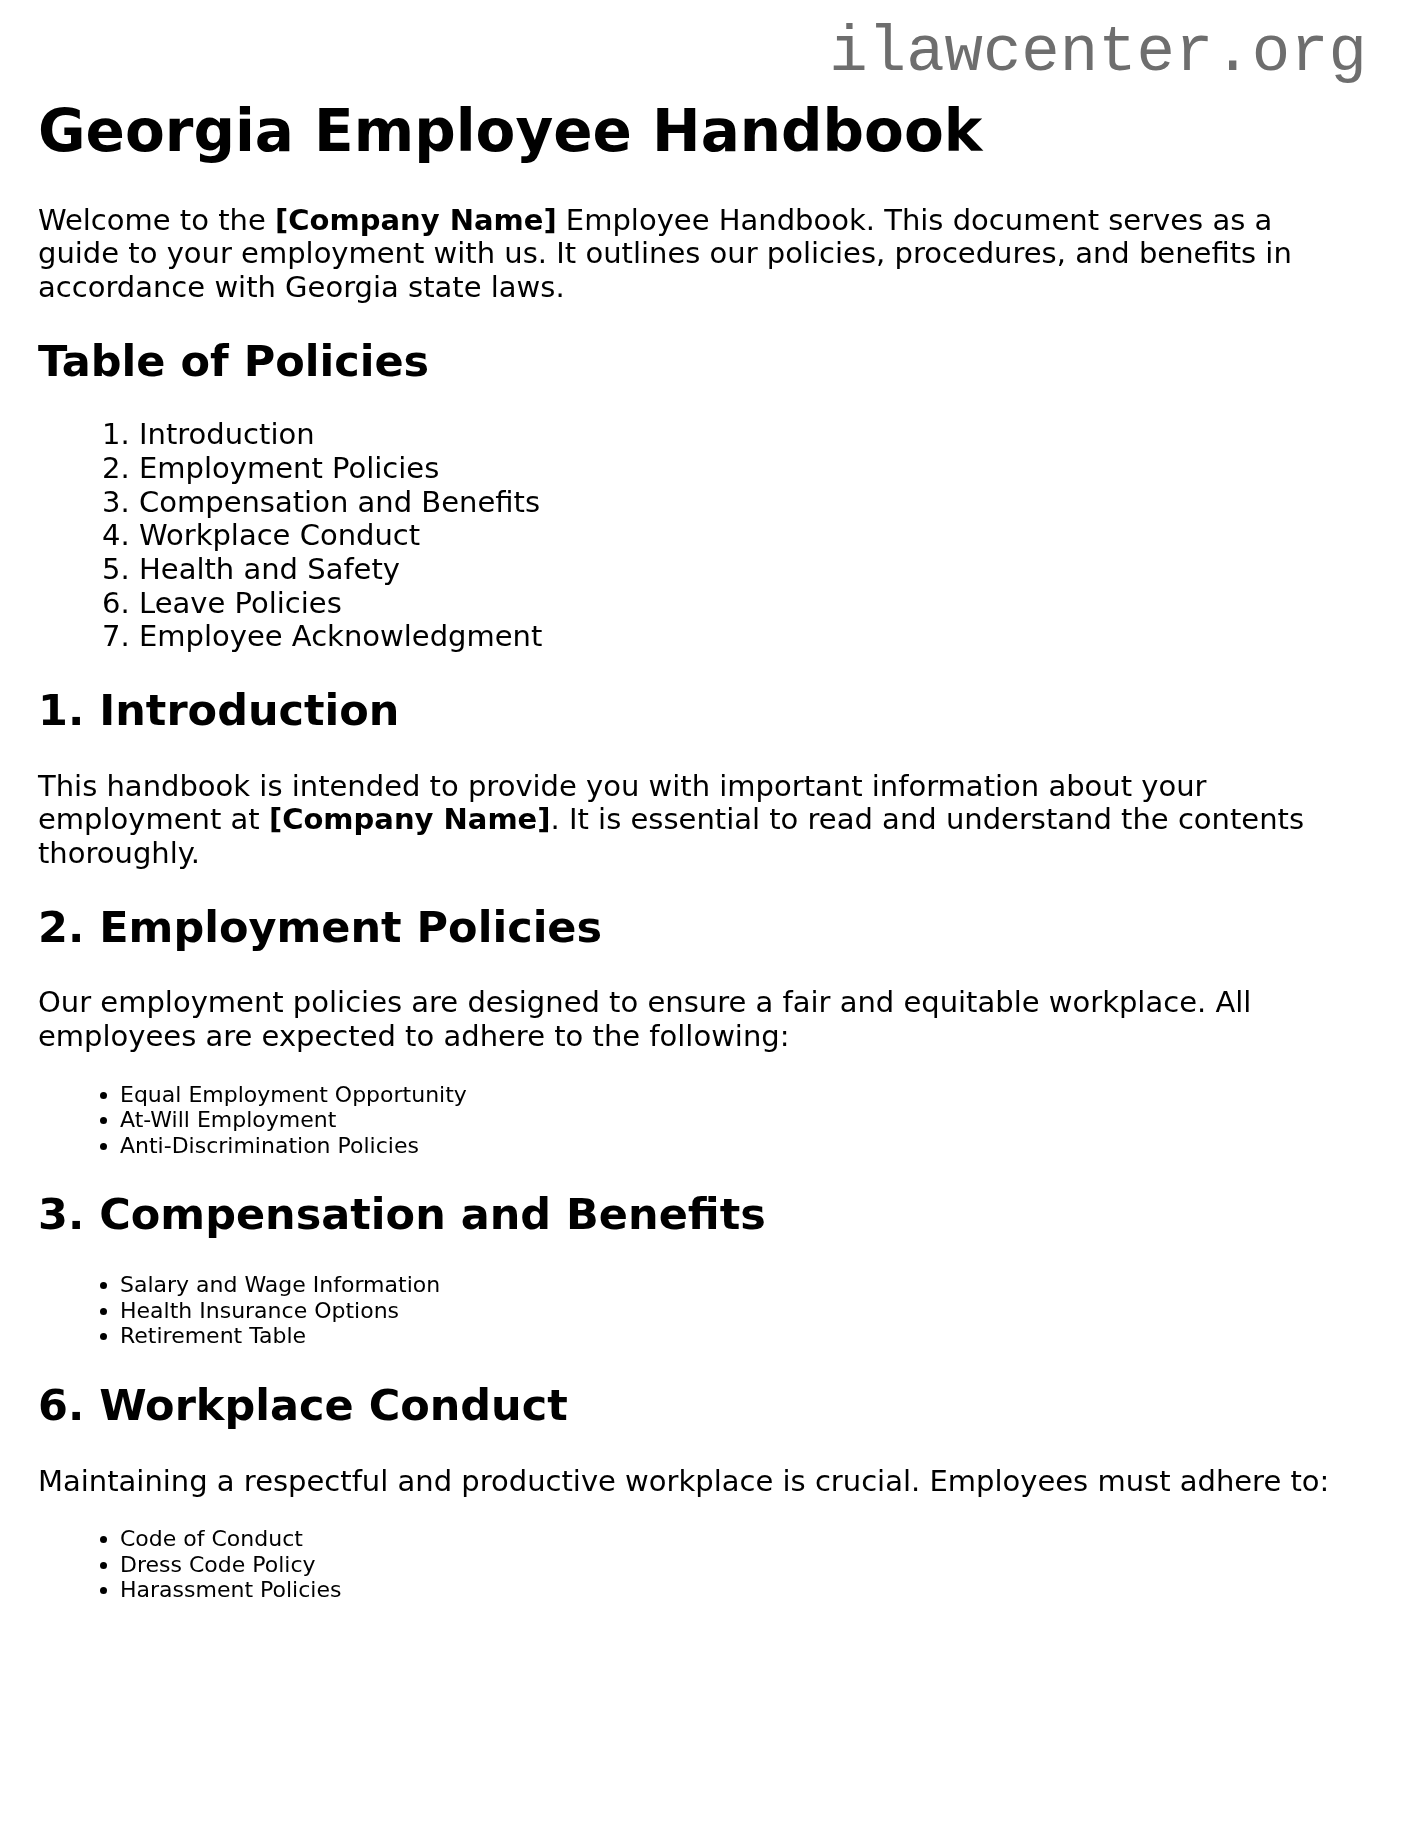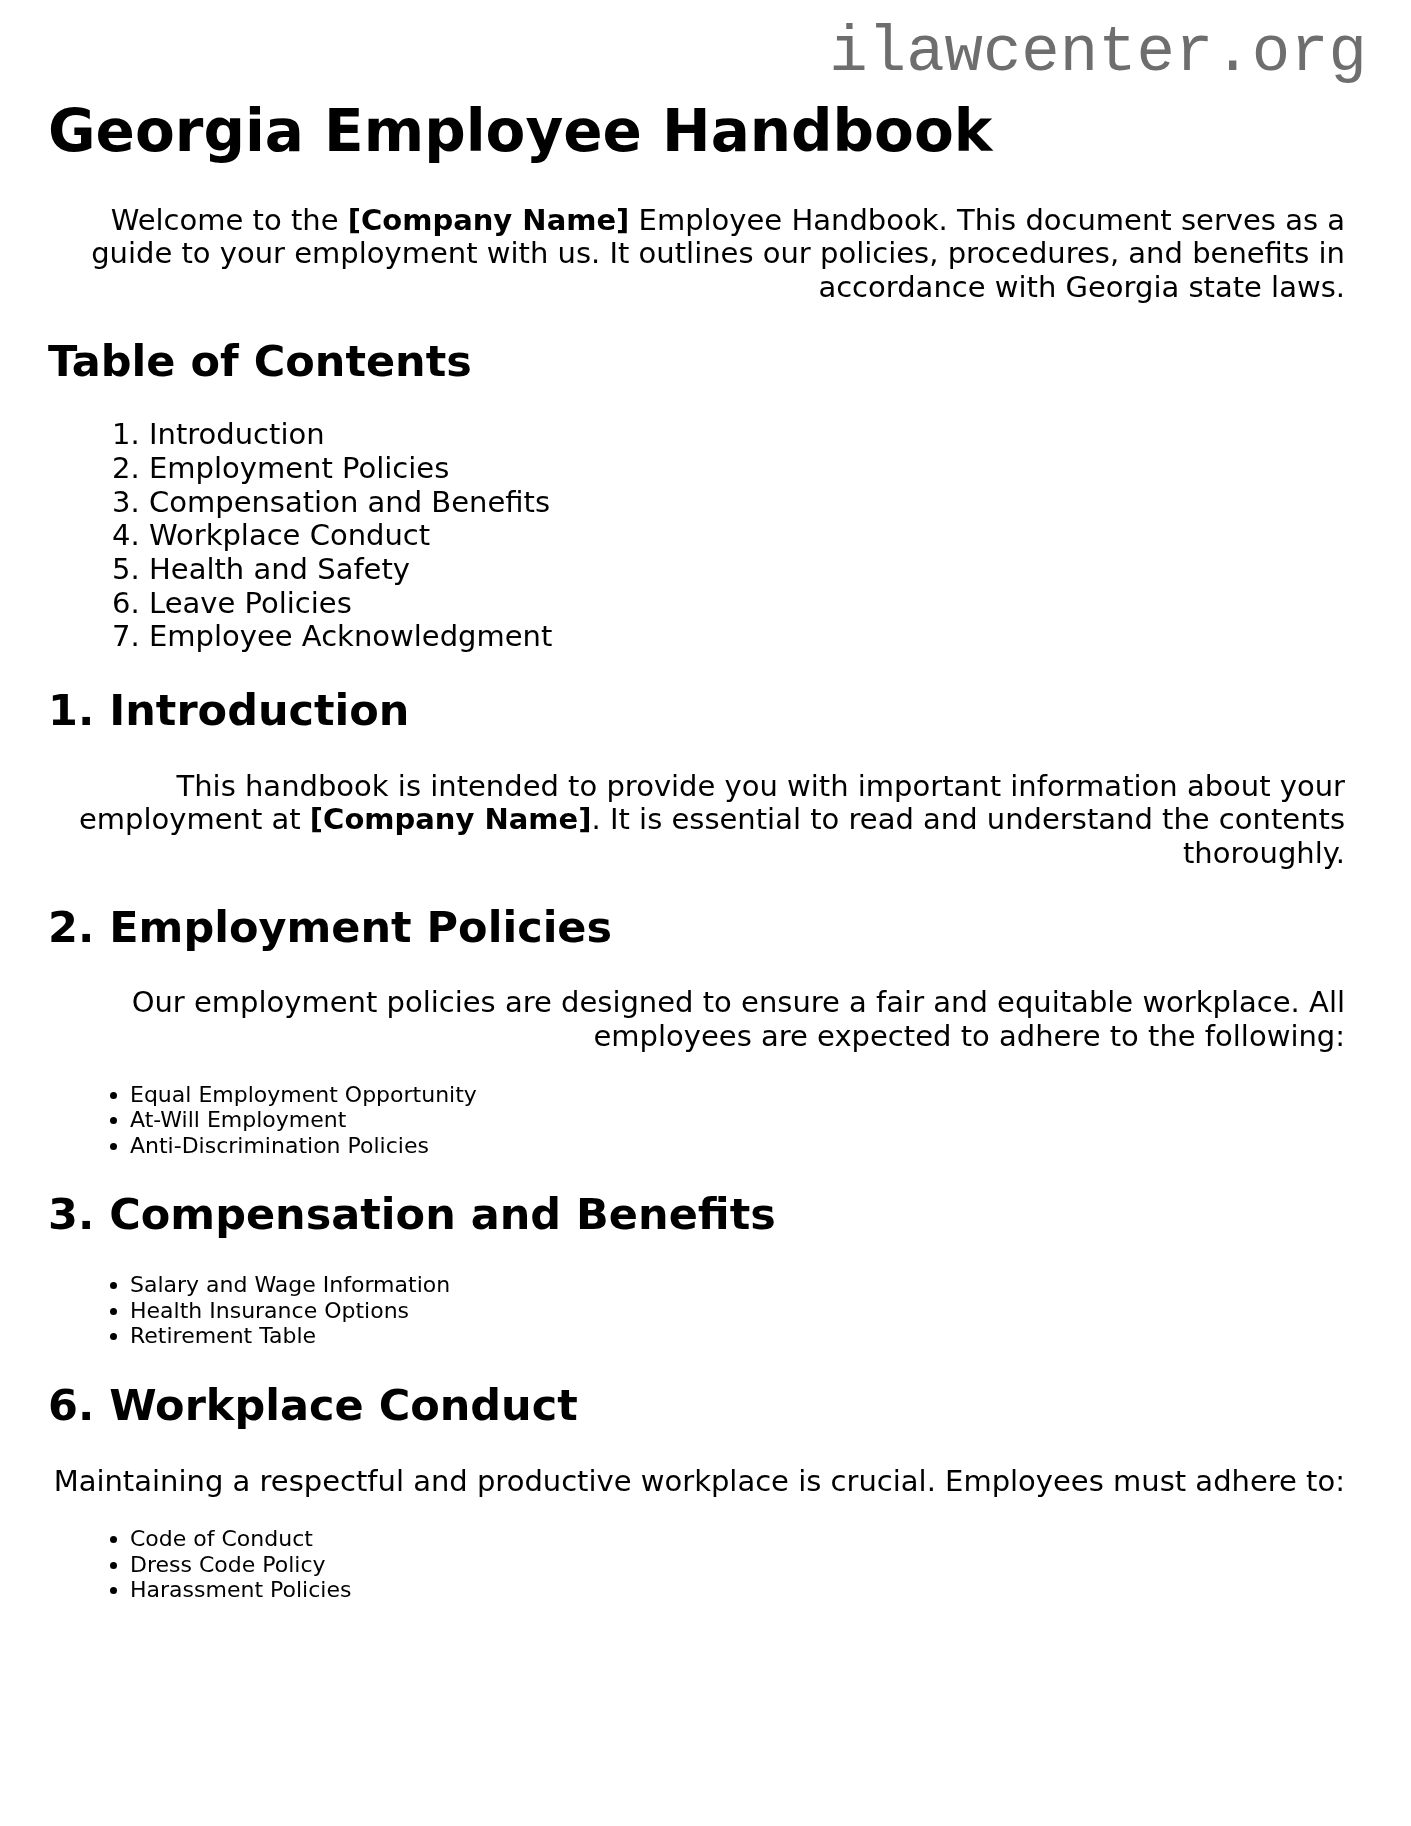--- a/index.html
+++ b/index.html
@@ -5,21 +5,21 @@
   html, body {
     margin: 0;
     padding: 0;
     background: #ffffff;
   }
   .page {
     position: relative;
     width: 1411px;
     height: 1826px;
     box-sizing: border-box;
-    padding: 18px 66px 0 48px;
+    padding: 18px 66px 0 38px;
     overflow: hidden;
     background: #ffffff;
     font-family: "DejaVu Sans", "Liberation Sans", sans-serif;
     color: #000000;
     font-size: 29px;
     line-height: 1.16;
   }
   .watermark {
     font-family: "Liberation Mono", "DejaVu Sans Mono", monospace;
     font-size: 64px;
@@ -39,21 +39,20 @@
   h2 {
     font-size: 43px;
     line-height: 1.16;
     font-weight: bold;
     margin: 32px 0;
   }
   p {
     font-size: 29px;
     line-height: 1.16;
     margin: 34px 0 24px 0;
-    text-align: right;
   }
   ol.toc-list {
     margin: 21px 0;
     padding-left: 101px;
     font-size: 29px;
     line-height: 1.16;
   }
   ul.bullet-list {
     margin: 28px 0;
     padding-left: 82px;
@@ -71,21 +70,21 @@
 <body>
 
 <div class="page">
 
   <div class="watermark">ilawcenter.org</div>
 
   <h1>Georgia Employee Handbook</h1>
 
   <p><span>Welcome to the </span><strong>[Company Name]</strong><span> Employee Handbook. This document serves as a guide to your employment with us. It outlines our policies, procedures, and benefits in accordance with Georgia state laws.</span></p>
 
-  <h2>Table of Contents</h2>
+  <h2>Table of Policies</h2>
 
   <ol class="toc-list">
     <li>Introduction</li>
     <li>Employment Policies</li>
     <li>Compensation and Benefits</li>
     <li>Workplace Conduct</li>
     <li>Health and Safety</li>
     <li>Leave Policies</li>
     <li>Employee Acknowledgment</li>
   </ol>

